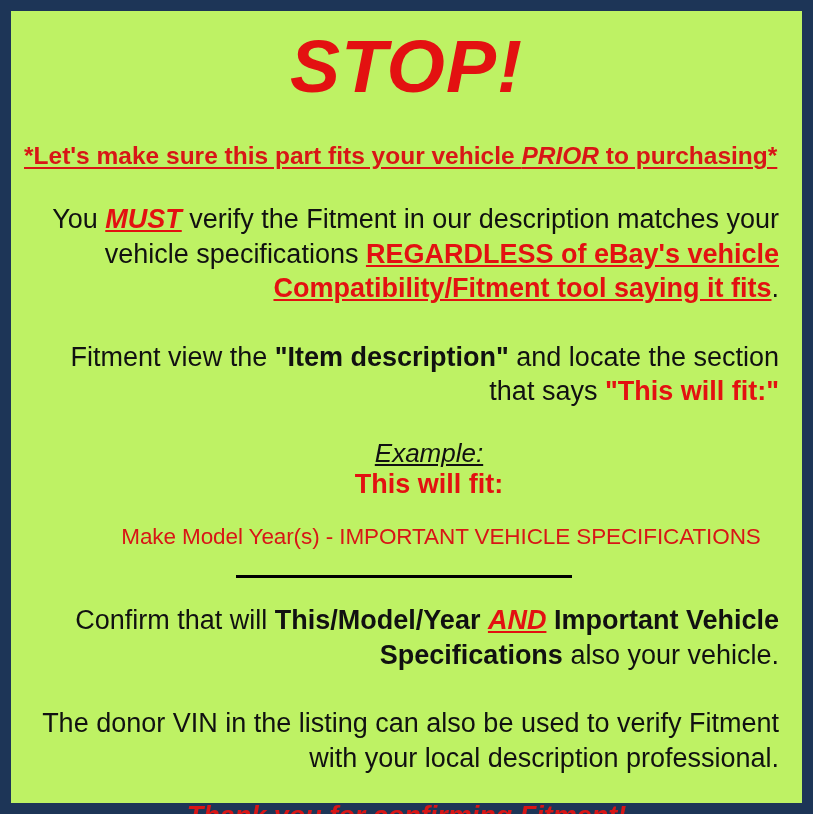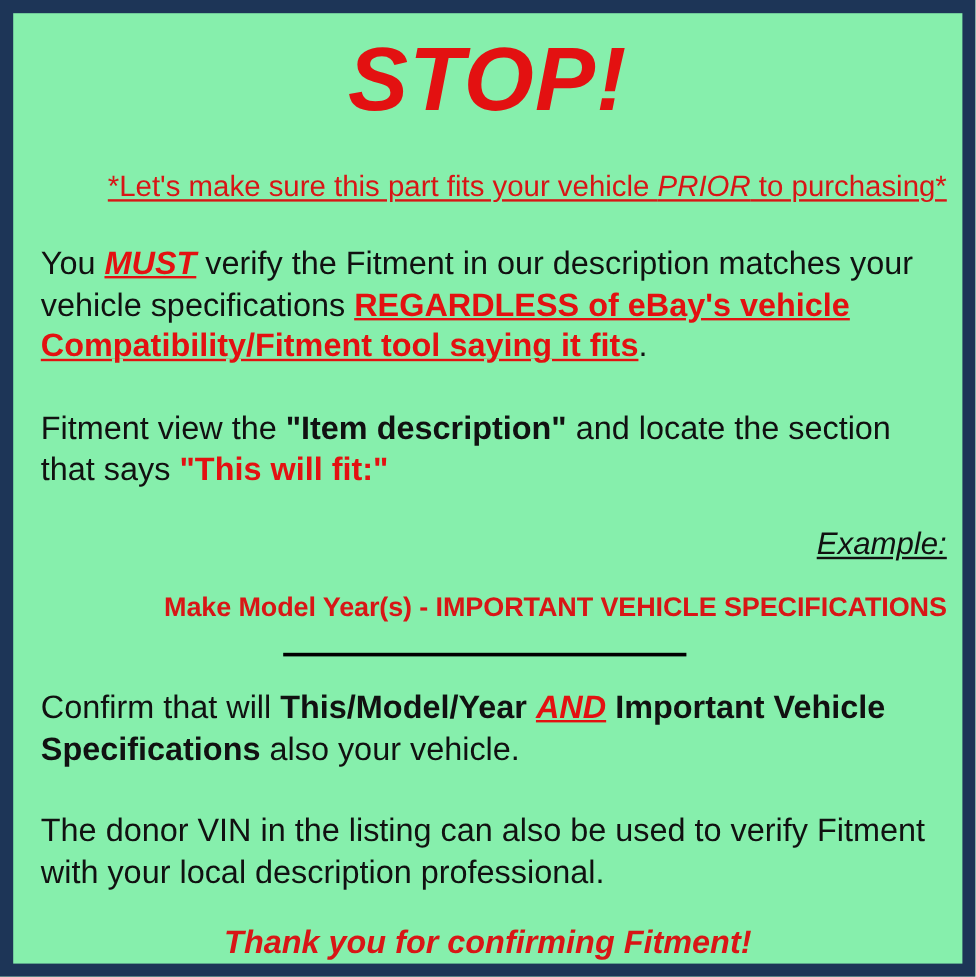--- a/index.html
+++ b/index.html
@@ -12,21 +12,21 @@
     height: 814px;
     overflow: hidden;
     font-family: "Liberation Sans", sans-serif;
   }
 
   .notice-frame {
     box-sizing: border-box;
     width: 813px;
     height: 814px;
     border: 11px solid #1d3557;
-    background: #86efac;
+    background: #bef264;
     padding: 0 9px;
     position: relative;
   }
 
   .inner {
     box-sizing: border-box;
     width: 100%;
     height: 100%;
     padding: 2px 4px 0 4px;
     display: block;
@@ -38,35 +38,35 @@
     font-size: 75px;
     font-weight: bold;
     font-style: italic;
     letter-spacing: 1px;
     line-height: 1.0;
     margin: 16px 0 0 0;
     font-family: "Liberation Sans", sans-serif;
   }
 
   .tagline {
-    text-align: right;
+    text-align: left;
     color: #d81616;
     font-size: 24.5px;
-    font-weight: normal;
+    font-weight: bold;
     text-decoration: underline;
     text-underline-offset: 3px;
     line-height: 1.15;
     margin: 38px 0 0 0;
     white-space: nowrap;
     font-family: "Liberation Sans", sans-serif;
   }
   .tagline .it { font-style: italic; }
 
   .para {
-    text-align: left;
+    text-align: right;
     color: #111111;
     font-size: 27px;
     line-height: 1.28;
     margin: 0;
     padding: 0 10px;
   }
 
   .p-must { margin-top: 32px; }
   .p-item { margin-top: 34px; }
   .p-confirm { margin-top: 25px; }
@@ -83,41 +83,41 @@
     color: #e31111;
     font-weight: bold;
     text-decoration: underline;
     text-underline-offset: 2px;
   }
   .blk-b { font-weight: bold; color: #111111; }
 
   .example-block {
     margin-top: 30px;
     padding-left: 45px;
-    text-align: right;
+    text-align: center;
   }
   .example-label {
     font-size: 26px;
     font-style: italic;
     color: #111111;
     text-decoration: underline;
     text-underline-offset: 2px;
     line-height: 1.12;
     display: inline-block;
   }
   .example-fit {
     font-size: 27px;
     font-weight: bold;
     color: #e31111;
     line-height: 1.12;
     margin-top: 1px;
   }
   .example-spec {
     font-size: 22.5px;
-    font-weight: bold;
+    font-weight: normal;
     color: #d81616;
     margin-top: 25px;
     letter-spacing: -0.1px;
     white-space: nowrap;
     margin-left: 24px;
   }
 
   .divider-wrap {
     margin-top: 25px;
     display: flex;
@@ -155,20 +155,21 @@
     <p class="para p-must">
       <span>You </span><span class="red-bi-u">MUST</span><span> verify the Fitment in our description matches your vehicle specifications </span><span class="red-b-u">REGARDLESS of eBay's vehicle Compatibility/Fitment tool saying it fits</span><span>.</span>
     </p>
 
     <p class="para p-item">
       <span>Fitment view the </span><span class="blk-b">"Item description"</span><span> and locate the section that says </span><span class="red-b">"This will fit:"</span>
     </p>
 
     <div class="example-block">
       <div class="example-label">Example:</div>
+      <div class="example-fit">This will fit:</div>
       <div class="example-spec">Make Model Year(s) - IMPORTANT VEHICLE SPECIFICATIONS</div>
     </div>
 
     <div class="divider-wrap">
       <div class="divider"></div>
     </div>
 
     <p class="para p-confirm">
       <span>Confirm that will </span><span class="blk-b">This/Model/Year</span><span> </span><span class="red-bi-u">AND</span><span> </span><span class="blk-b">Important Vehicle Specifications</span><span> also your vehicle.</span>
     </p>

